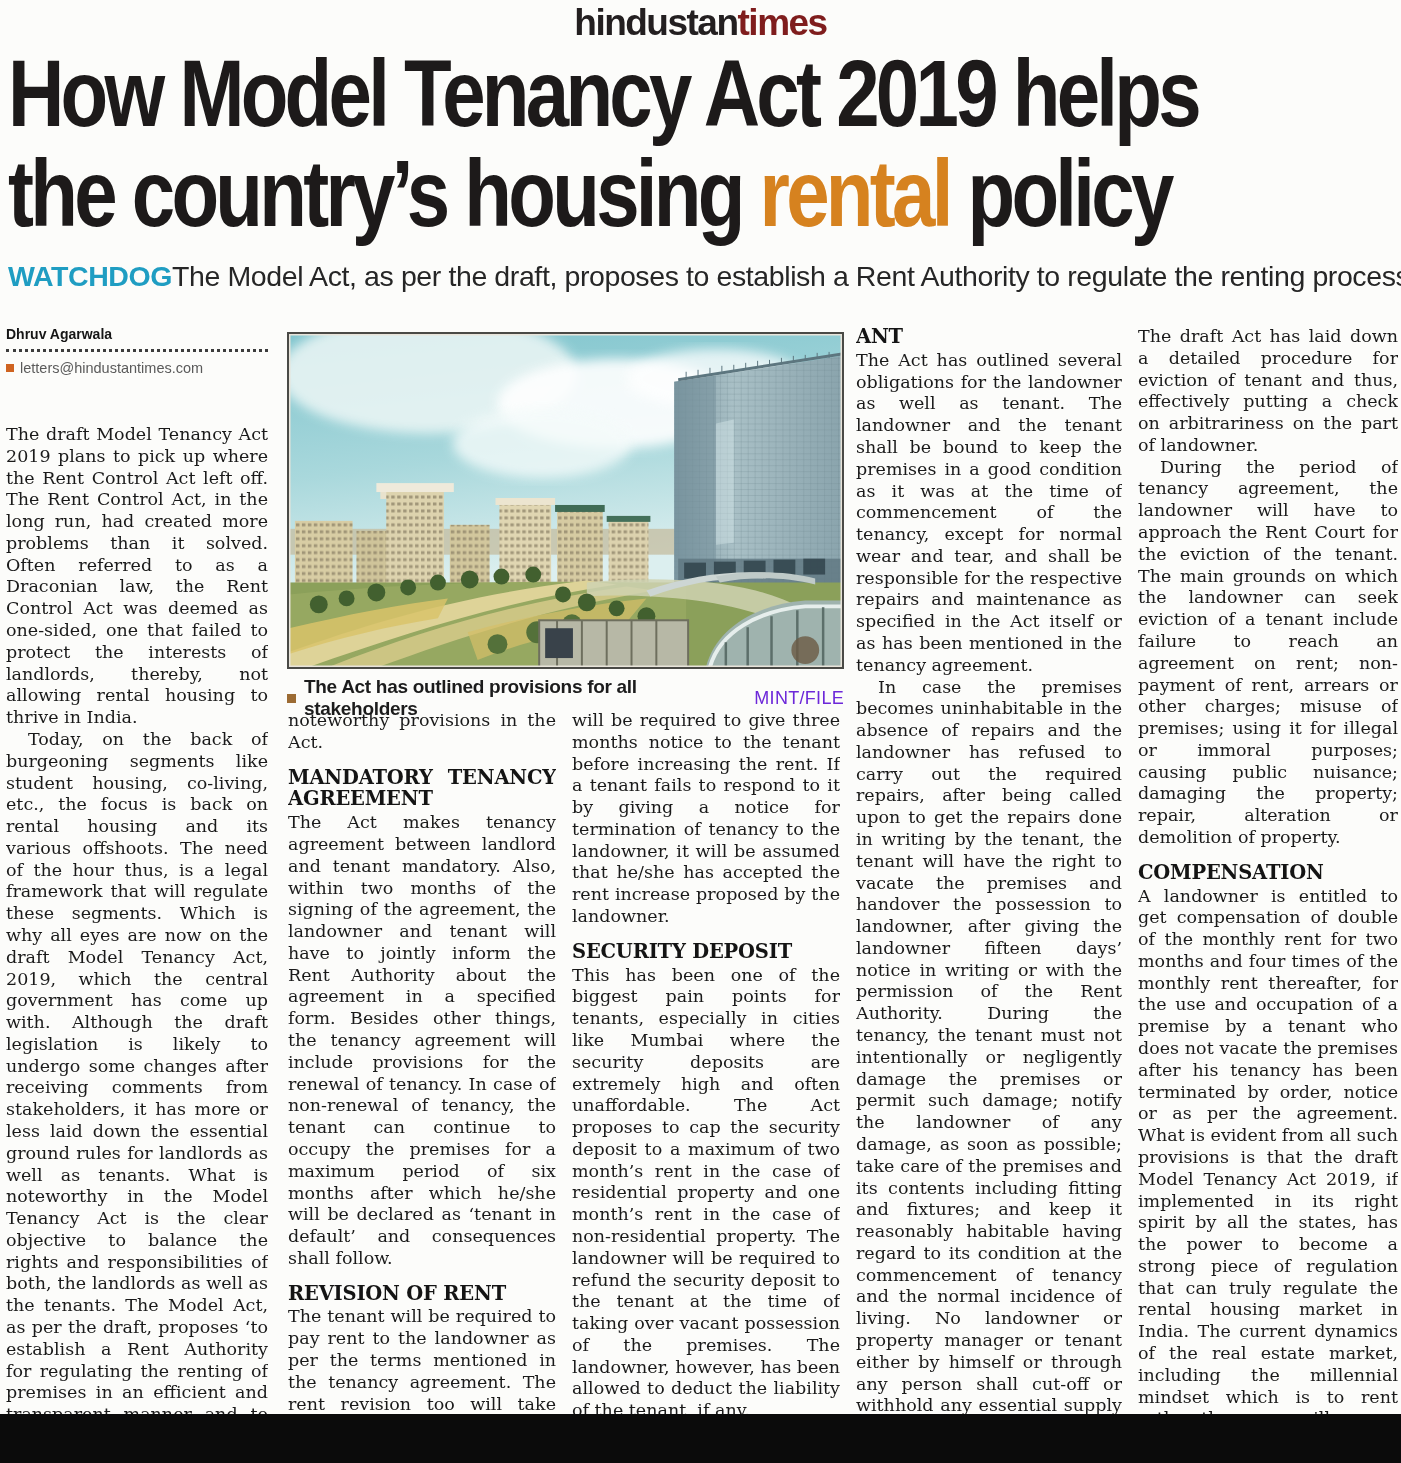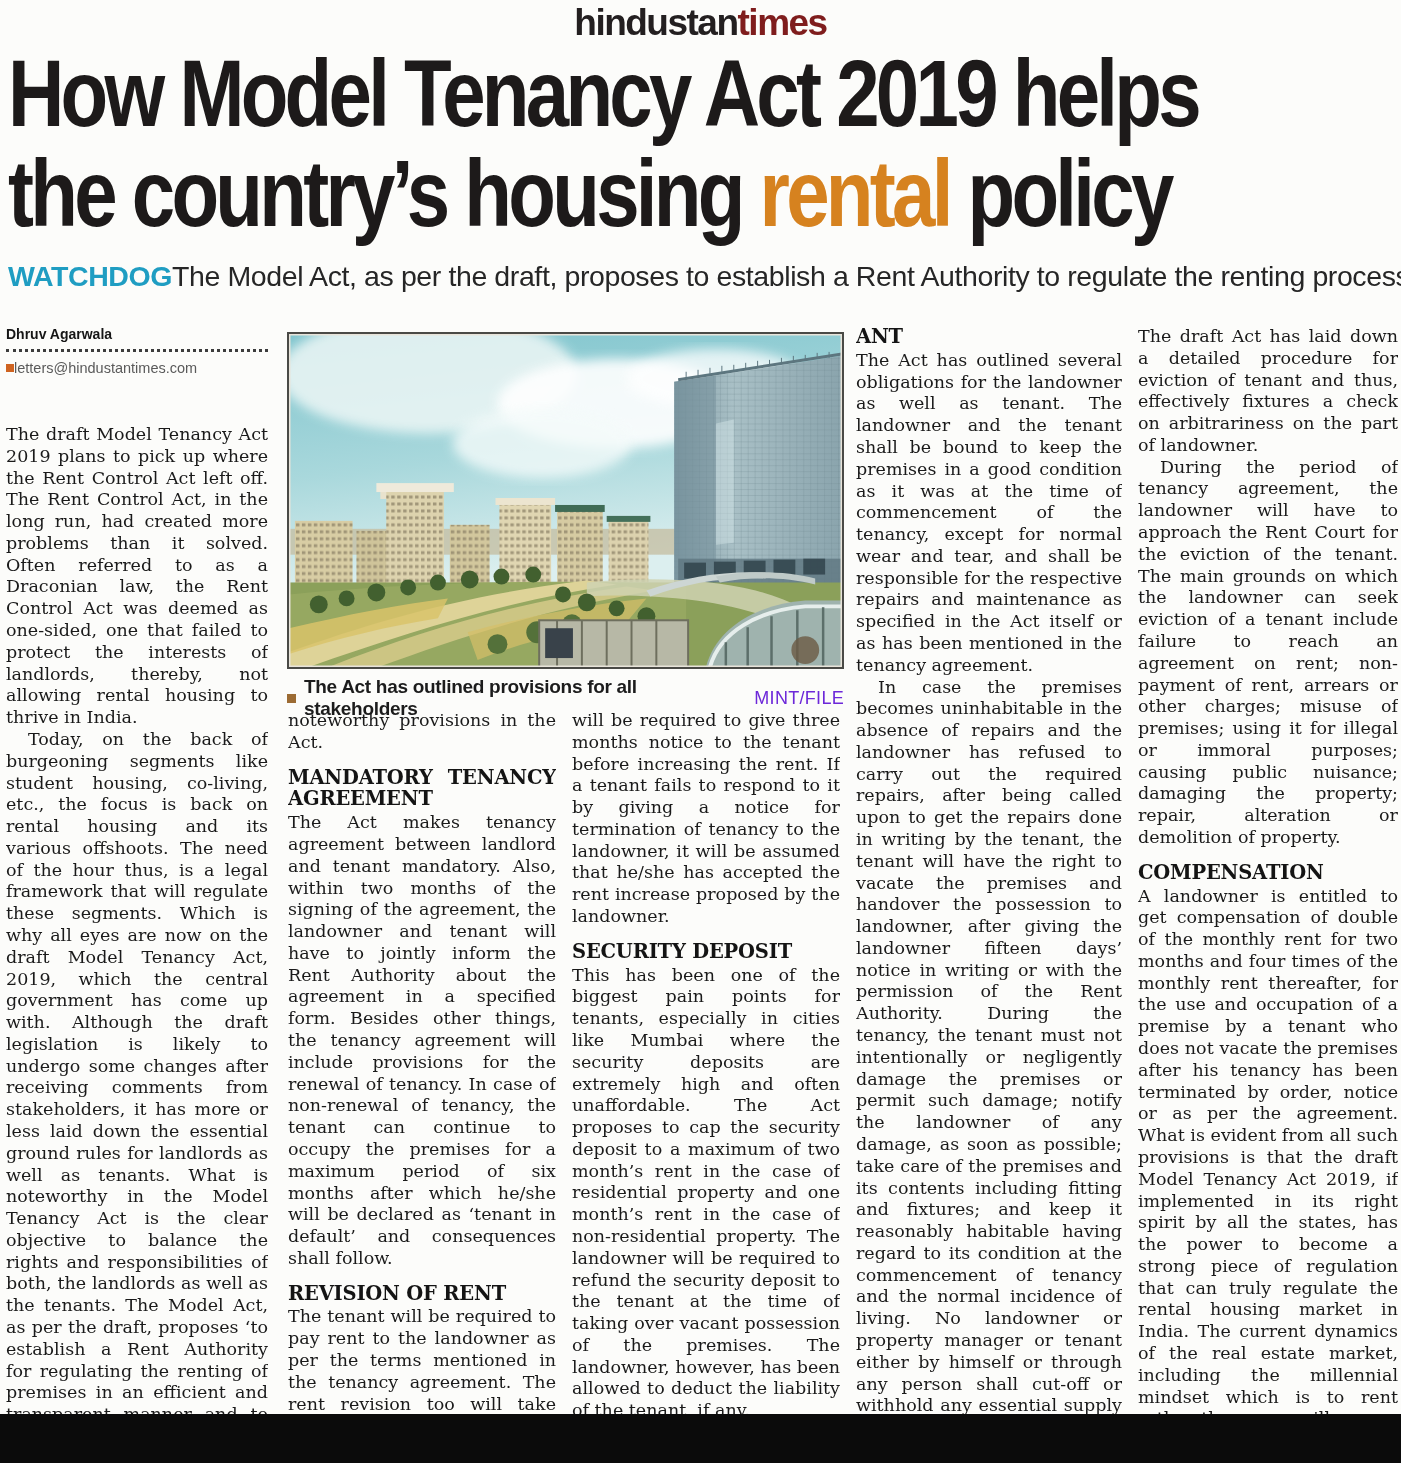--- a/index.html
+++ b/index.html
@@ -22,21 +22,21 @@
 
   
   .standfirst{position:absolute;top:260px;left:8px;width:1390px;
       font-size:28.5px;letter-spacing:-0.4px;color:#262626;white-space:nowrap;}
   .kicker{color:#1f9dc2;font-weight:bold;}
 
   
   .byline{position:absolute;top:326px;left:6px;width:262px;}
   .author{font-size:14px;font-weight:bold;color:#161616;
           border-bottom:3px dotted #3c3c3c;padding-bottom:7px;}
-  .email-row{margin-top:8px;display:flex;align-items:center;gap:0;}
+  .email-row{margin-top:8px;display:flex;align-items:center;gap:6px;}
   .sq{display:inline-block;width:8px;height:8px;background:#cf6320;flex:0 0 auto;}
   .email{font-size:14.5px;color:#5a5a5a;}
 
   
   .col{position:absolute;overflow:hidden;
        font-family:"DejaVu Serif","Liberation Serif",serif;
        font-size:17.5px;line-height:1.245;text-align:justify;color:#1a1a1a;}
   .col p{margin:0;}
   .col p.indent{text-indent:22px;}
   .col h3{font-family:"DejaVu Serif","Liberation Serif",serif;
@@ -247,21 +247,21 @@
   </div>
 
   <div class="col" id="col4">
     <h3 class="first">ANT</h3>
     <p>The Act has outlined several obligations for the landowner as well as tenant. The landowner and the tenant shall be bound to keep the premises in a good condition as it was at the time of commencement of the tenancy, except for normal wear and tear, and shall be responsible for the respective repairs and maintenance as specified in the Act itself or as has been mentioned in the tenancy agreement.</p>
     <p class="indent">In case the premises becomes uninhabitable in the absence of repairs and the landowner has refused to carry out the required repairs, after being called upon to get the repairs done in writing by the tenant, the tenant will have the right to vacate the premises and handover the possession to landowner, after giving the landowner fifteen days’ notice in writing or with the permission of the Rent Authority. During the tenancy, the tenant must not intentionally or negligently damage the premises or permit such damage; notify the landowner of any damage, as soon as possible; take care of the premises and its contents including fitting and fixtures; and keep it reasonably habitable having regard to its condition at the commencement of tenancy and the normal incidence of living. No landowner or property manager or tenant either by himself or through any person shall cut-off or withhold any essential supply or service in the premises occupied by the tenant or the landowner. The tenant cannot sublet a part of or the whole property, to someone else.</p>
 
   </div>
 
   <div class="col" id="col5">
-    <p>The draft Act has laid down a detailed procedure for eviction of tenant and thus, effectively fixtures a check on arbitrariness on the part of landowner.</p>
+    <p>The draft Act has laid down a detailed procedure for eviction of tenant and thus, effectively putting a check on arbitrariness on the part of landowner.</p>
     <p class="indent">During the period of tenancy agreement, the landowner will have to approach the Rent Court for the eviction of the tenant. The main grounds on which the landowner can seek eviction of a tenant include failure to reach an agreement on rent; non-payment of rent, arrears or other charges; misuse of premises; using it for illegal or immoral purposes; causing public nuisance; damaging the property; repair, alteration or demolition of property.</p>
     <h3>COMPENSATION</h3>
     <p>A landowner is entitled to get compensation of double of the monthly rent for two months and four times of the monthly rent thereafter, for the use and occupation of a premise by a tenant who does not vacate the premises after his tenancy has been terminated by order, notice or as per the agreement. What is evident from all such provisions is that the draft Model Tenancy Act 2019, if implemented in its right spirit by all the states, has the power to become a strong piece of regulation that can truly regulate the rental housing market in India. The current dynamics of the real estate market, including the millennial mindset which is to rent rather than own, will ensure that the rental housing segment, fueled by segments like co-living, student housing, etc., will boom.</p>
 
   </div>
 
   <div class="black-bar"></div>
 
 </div>
 

